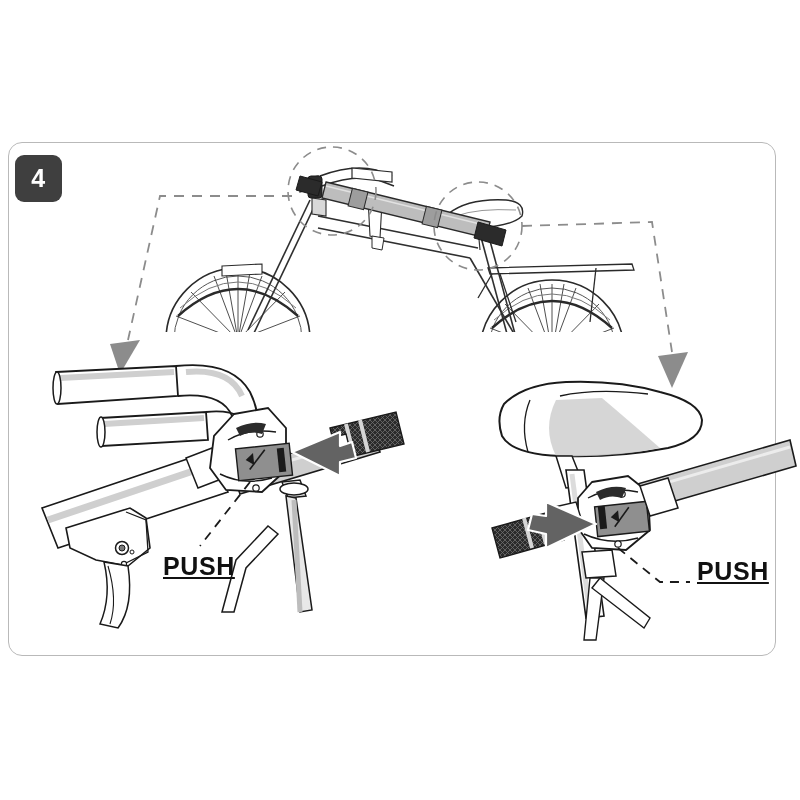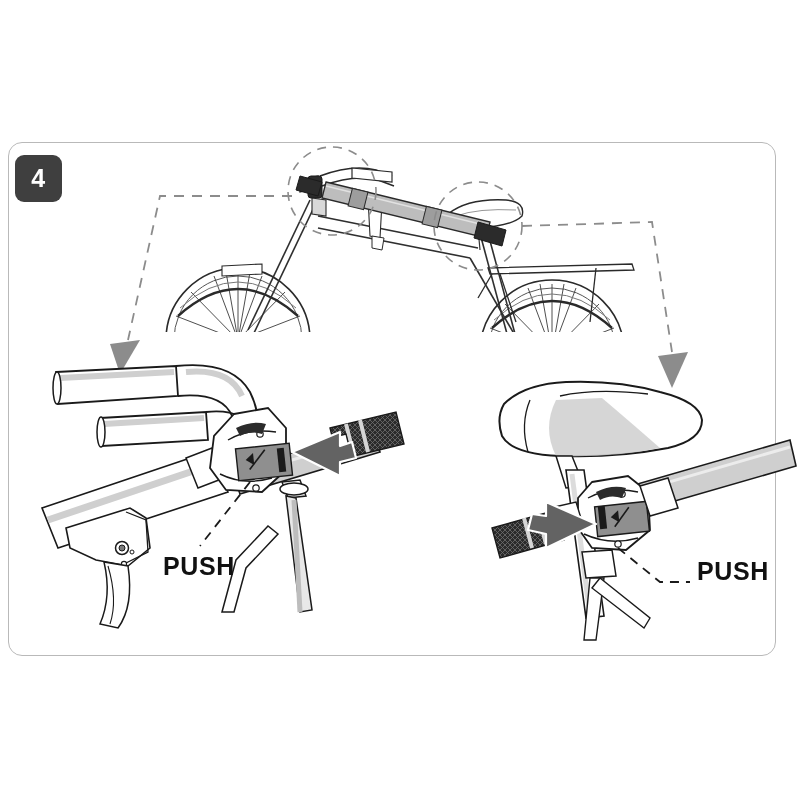--- a/index.html
+++ b/index.html
@@ -49,20 +49,21 @@
     letter-spacing: 0.5px;
     box-sizing: border-box;
   }
   .push-label {
     position: absolute;
     font-size: 25px;
     font-weight: bold;
     color: #111111;
     letter-spacing: 0.6px;
     white-space: nowrap;
+    text-decoration: underline;
   }
   #push-left { left: 163px; top: 552px; }
   #push-right { left: 697px; top: 557px; }
   svg.art {
     position: absolute;
     left: 0; top: 0;
     width: 800px;
     height: 800px;
     overflow: visible;
   }

